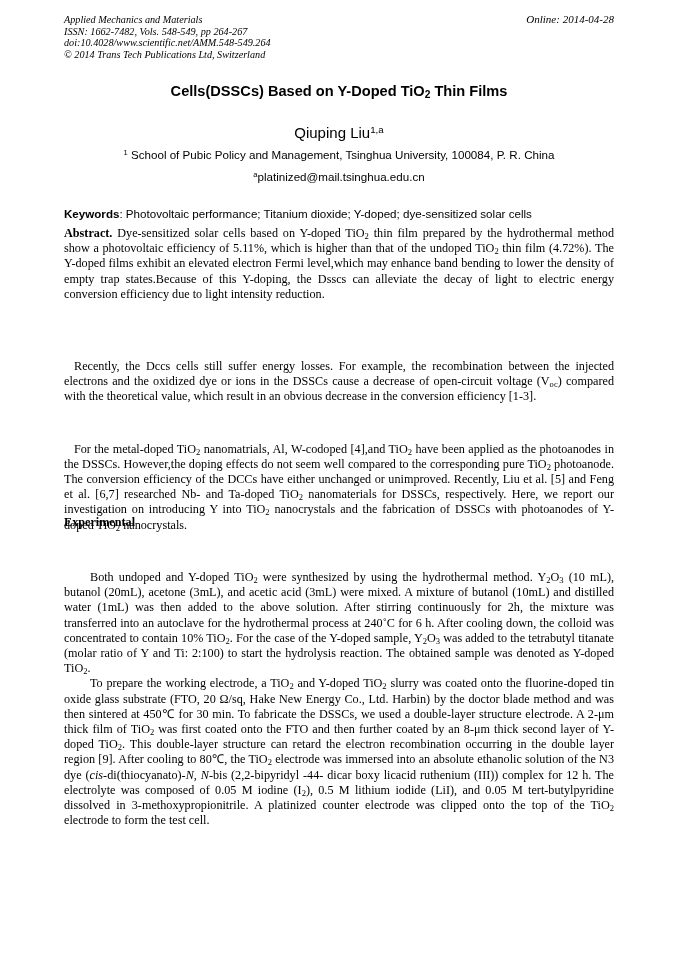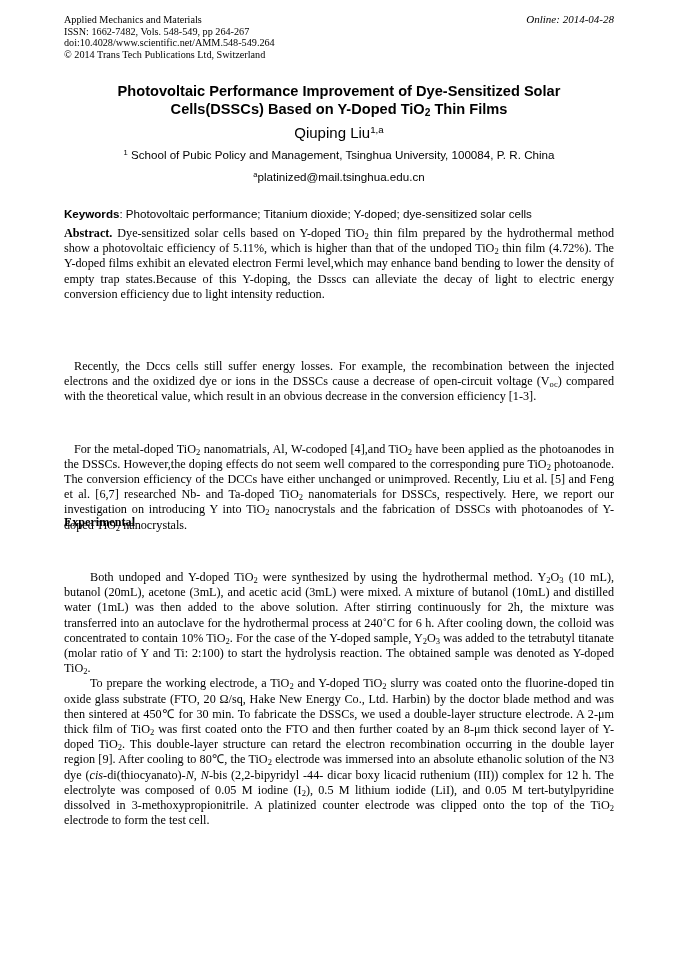--- a/index.html
+++ b/index.html
@@ -1,17 +1,17 @@
 <!DOCTYPE html>
 <html><head>
 <meta charset="utf-8">
 <style>
   html, body { margin: 0; padding: 0; background: #ffffff; }
   body { width: 678px; height: 959px; position: relative; overflow: hidden; color: #000; }
-  .meta { position: absolute; top: 14px; left: 64px; font-family: "Liberation Serif", serif; font-size: 10.2px; line-height: 11.6px; }
+  .meta { position: absolute; top: 14px; left: 64px; font-family: "Liberation Serif", serif; font-style: italic; font-size: 10.2px; line-height: 11.6px; }
   .online { position: absolute; top: 14px; right: 64px; font-family: "Liberation Serif", serif; font-style: italic; font-size: 11px; line-height: 11.6px; }
   .title { position: absolute; top: 82px; left: 60px; width: 558px; text-align: center; font-family: "Liberation Sans", sans-serif; font-weight: bold; font-size: 14.6px; line-height: 18px; }
   .author { position: absolute; top: 124px; left: 60px; width: 558px; text-align: center; font-family: "Liberation Sans", sans-serif; font-size: 15px; line-height: 18px; }
   .affil { position: absolute; top: 148px; left: 60px; width: 558px; text-align: center; font-family: "Liberation Sans", sans-serif; font-size: 11.6px; line-height: 14px; }
   .email { position: absolute; top: 170px; left: 60px; width: 558px; text-align: center; font-family: "Liberation Sans", sans-serif; font-size: 11.6px; line-height: 14px; }
   sup { font-size: 0.65em; vertical-align: 0.55em; line-height: 0; }
   sub { font-size: 0.7em; vertical-align: -0.2em; line-height: 0; }
   .keywords { position: absolute; top: 207px; left: 64px; width: 556px; font-family: "Liberation Sans", sans-serif; font-size: 11.6px; line-height: 14px; }
   .keywords b { font-weight: bold; }
   .body-text { position: absolute; left: 64px; width: 550px; font-family: "Liberation Serif", serif; font-size: 12.2px; line-height: 15.2px; text-align: justify; }
@@ -29,21 +29,20 @@
 
 <div class="meta">
   <div>Applied Mechanics and Materials</div>
   <div>ISSN: 1662-7482, Vols. 548-549, pp 264-267</div>
   <div>doi:10.4028/www.scientific.net/AMM.548-549.264</div>
   <div>© 2014 Trans Tech Publications Ltd, Switzerland</div>
 </div>
 <div class="online">Online: 2014-04-28</div>
 
 <div class="title">
-  <div>Photovoltaic Performance Improvement of Dye-Sensitized Solar</div>
   <div><span>Cells(DSSCs) Based on Y-Doped TiO</span><sub>2</sub><span> Thin Films</span></div>
 </div>
 
 <div class="author"><span>Qiuping Liu</span><sup>1,a</sup></div>
 <div class="affil"><sup>1</sup><span> School of Pubic Policy and Management, Tsinghua University, 100084, P. R. China</span></div>
 <div class="email"><sup>a</sup><span>platinized@mail.tsinghua.edu.cn</span></div>
 
 <div class="keywords"><b>Keywords</b><span>: Photovoltaic performance; Titanium dioxide; Y-doped; dye-sensitized solar cells</span></div>
 
 <div class="body-text abstract">

